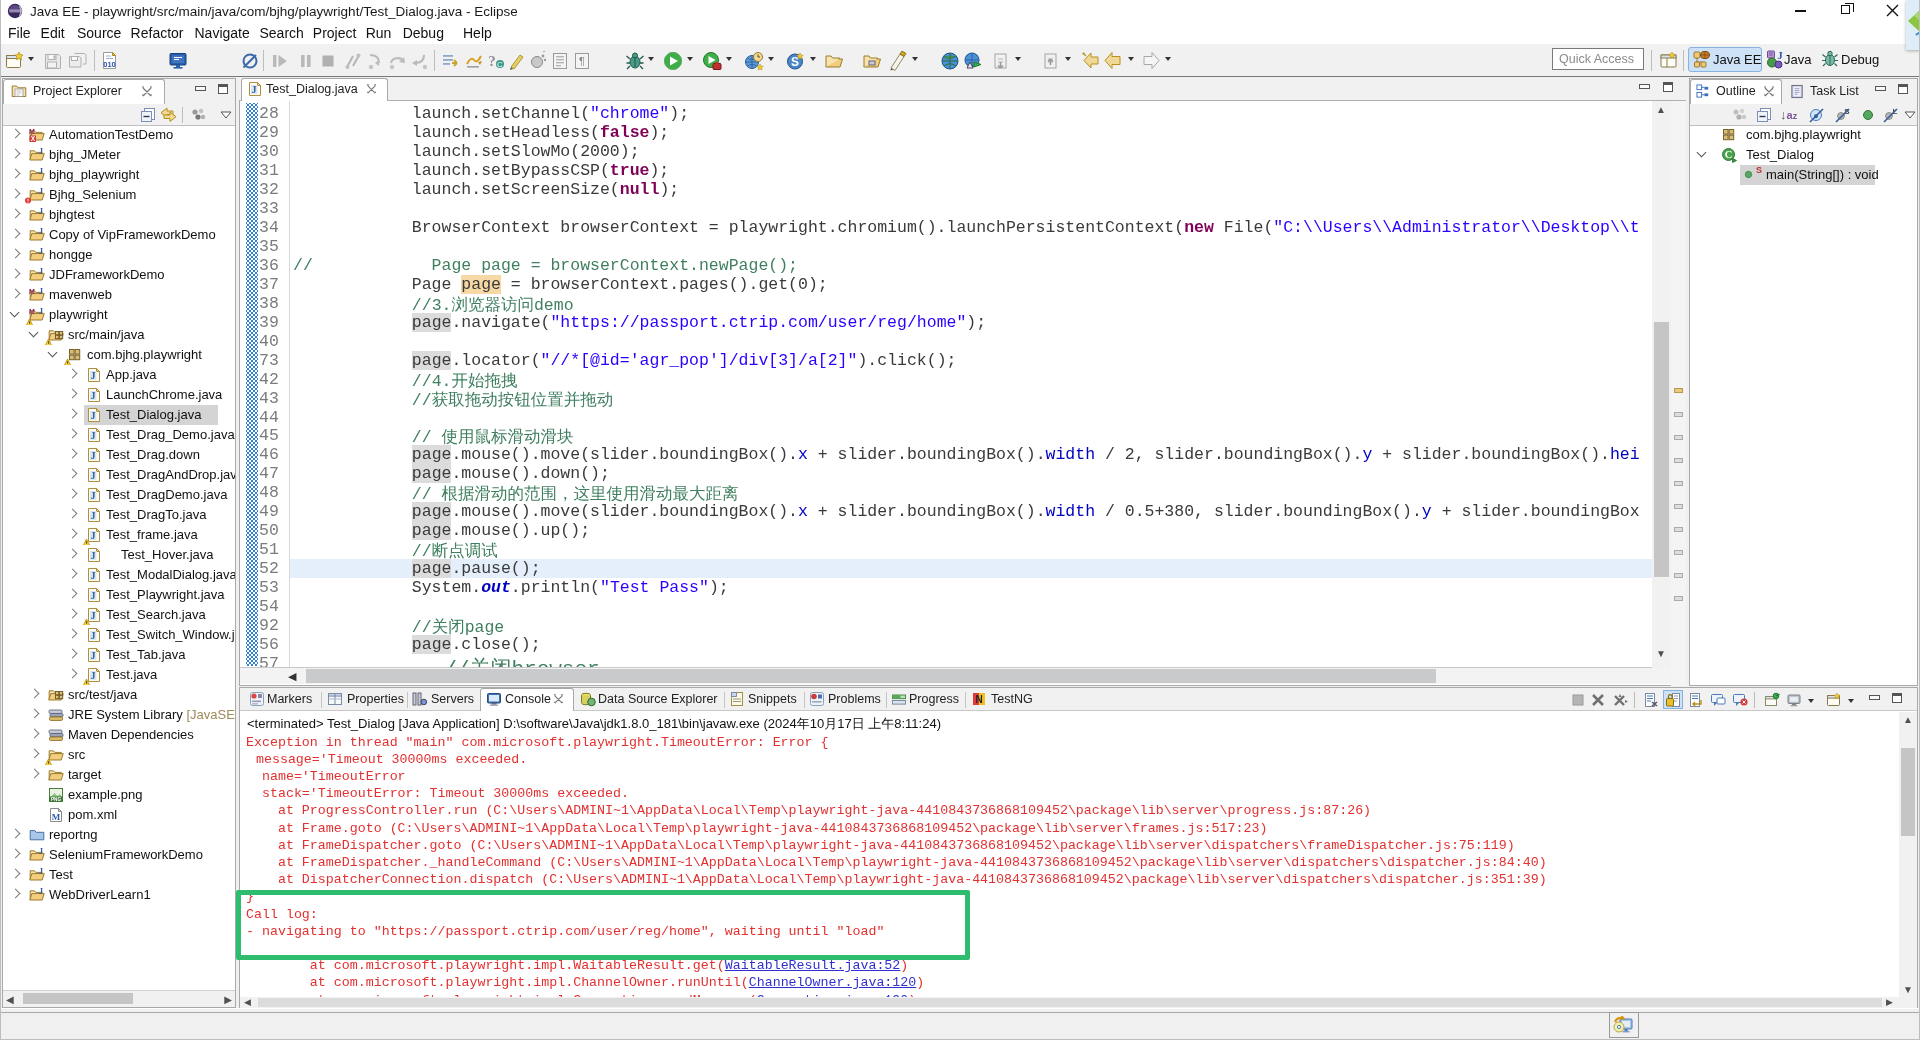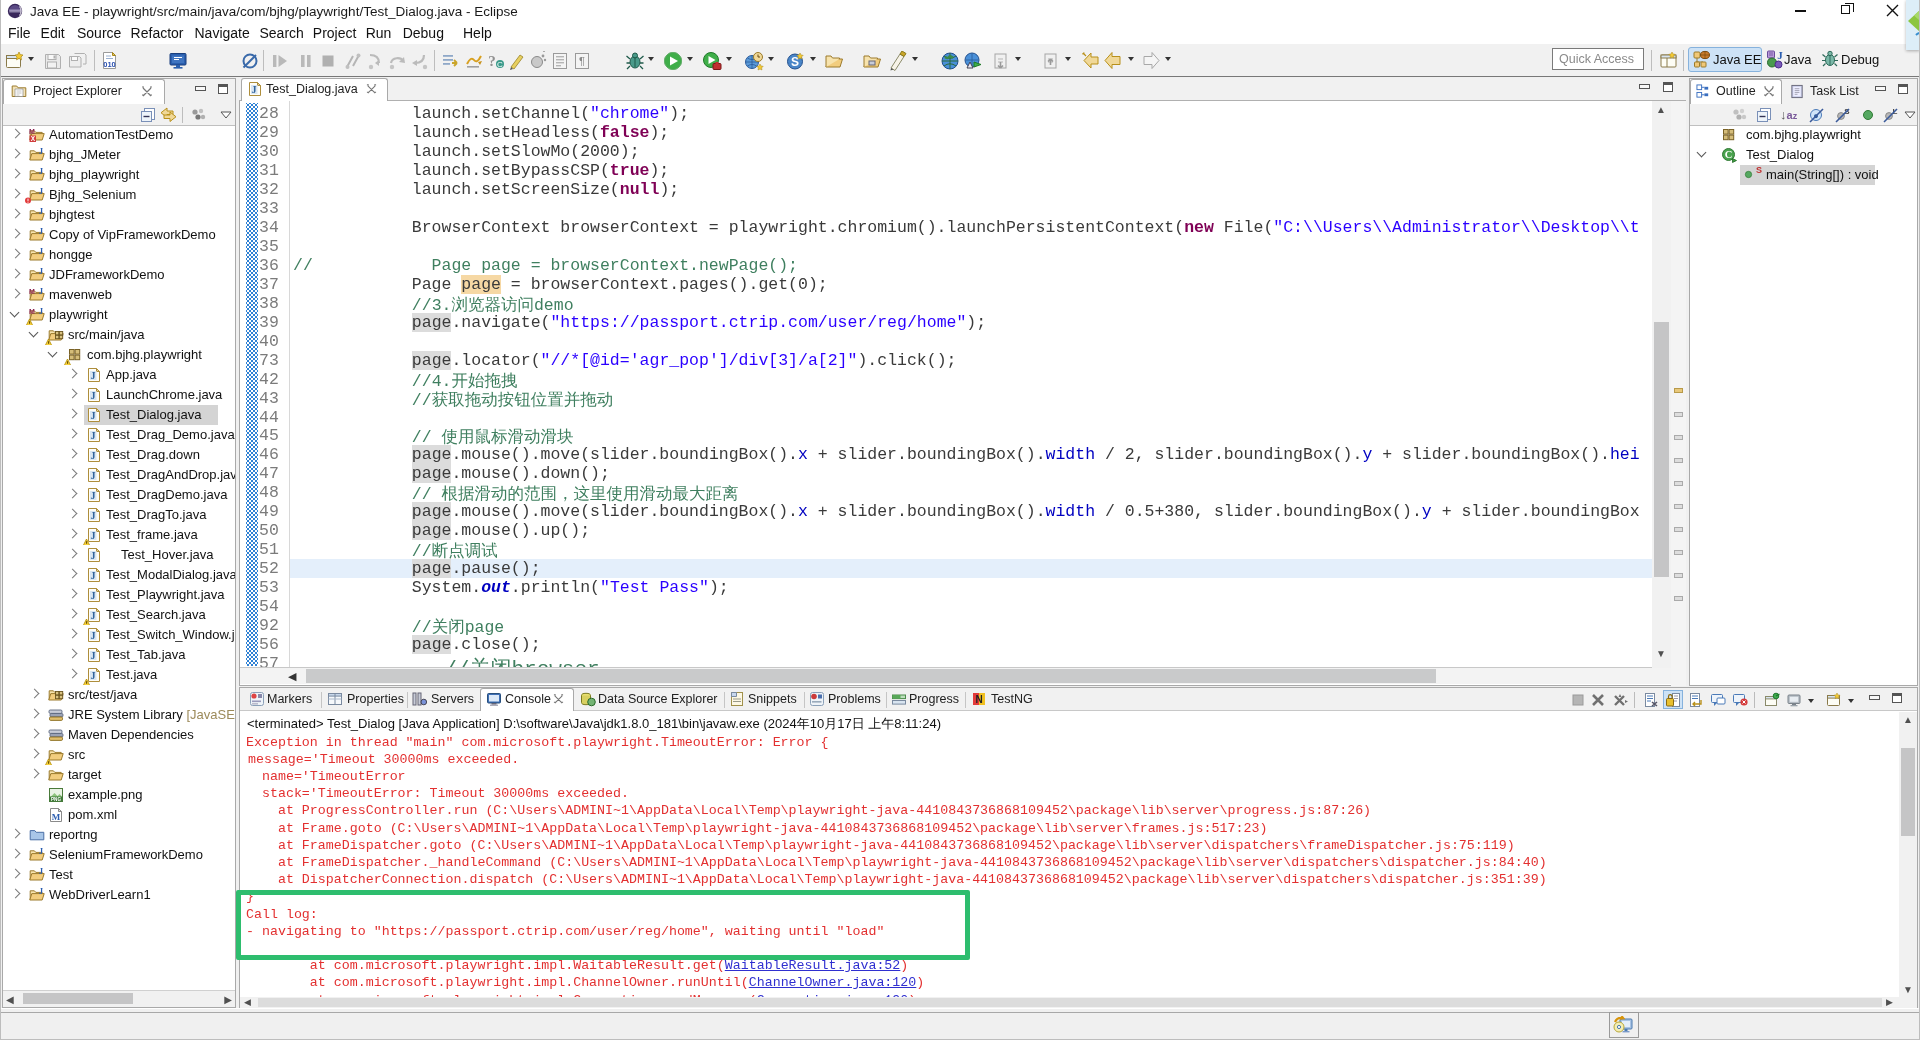--- a/index.html
+++ b/index.html
@@ -993,21 +993,21 @@
     <rect x="1.5" y="3.5" width="12" height="10" rx="1" fill="#fdfdf5" stroke="#8a7a4a"></rect>
     <rect x="1.5" y="3.5" width="12" height="2.6" fill="#d8e4f0" stroke="#8a7a4a"></rect>
     <path d="M11 1 l0.9 1.9 2.1 0.3 -1.5 1.5 0.35 2 -1.85-1 -1.85 1 0.35-2 -1.5-1.5 2.1-0.3 z" fill="#f3c934" stroke="#a8881a" stroke-width="0.5"></path>
   </svg>
 <div class="dd" style="left:1848px;top:699px"></div>
 <div class="abs" style="left:1869px;top:695px;width:11px;height:5px;border:1px solid #555;background:#f8f8f8"></div>
 <div class="abs" style="left:1892px;top:693px;width:10px;height:10px;border:1px solid #555;border-top:3px solid #555;background:#fff"></div>
 <div class="abs" style="left:240px;top:712px;width:1660px;height:22px;background:#fff"></div>
 <div class="abs" style="left:247px;top:715px;font-size:13px;color:#111">&lt;terminated&gt; Test_Dialog [Java Application] D:\software\Java\jdk1.8.0_181\bin\javaw.exe (2024年10月17日 上午8:11:24)</div>
 <div class="conline" style="left:246px;top:733.50px">Exception in thread "main" com.microsoft.playwright.TimeoutError: Error {</div>
-<div class="conline" style="left:232px;top:750.70px">  message='Timeout 30000ms exceeded.</div>
+<div class="conline" style="left:240px;top:750.70px">  message='Timeout 30000ms exceeded.</div>
 <div class="conline" style="left:246px;top:767.90px">  name='TimeoutError</div>
 <div class="conline" style="left:246px;top:785.10px">  stack='TimeoutError: Timeout 30000ms exceeded.</div>
 <div class="conline" style="left:246px;top:802.30px">    at ProgressController.run (C:\Users\ADMINI~1\AppData\Local\Temp\playwright-java-4410843736868109452\package\lib\server\progress.js:87:26)</div>
 <div class="conline" style="left:246px;top:819.50px">    at Frame.goto (C:\Users\ADMINI~1\AppData\Local\Temp\playwright-java-4410843736868109452\package\lib\server\frames.js:517:23)</div>
 <div class="conline" style="left:246px;top:836.70px">    at FrameDispatcher.goto (C:\Users\ADMINI~1\AppData\Local\Temp\playwright-java-4410843736868109452\package\lib\server\dispatchers\frameDispatcher.js:75:119)</div>
 <div class="conline" style="left:246px;top:853.90px">    at FrameDispatcher._handleCommand (C:\Users\ADMINI~1\AppData\Local\Temp\playwright-java-4410843736868109452\package\lib\server\dispatchers\dispatcher.js:84:40)</div>
 <div class="conline" style="left:246px;top:871.10px">    at DispatcherConnection.dispatch (C:\Users\ADMINI~1\AppData\Local\Temp\playwright-java-4410843736868109452\package\lib\server\dispatchers\dispatcher.js:351:39)</div>
 <div class="conline" style="left:246px;top:888.30px">}</div>
 <div class="conline" style="left:246px;top:905.50px">Call log:</div>
 <div class="conline" style="left:246px;top:922.70px">- navigating to "https://passport.ctrip.com/user/reg/home", waiting until "load"</div>

